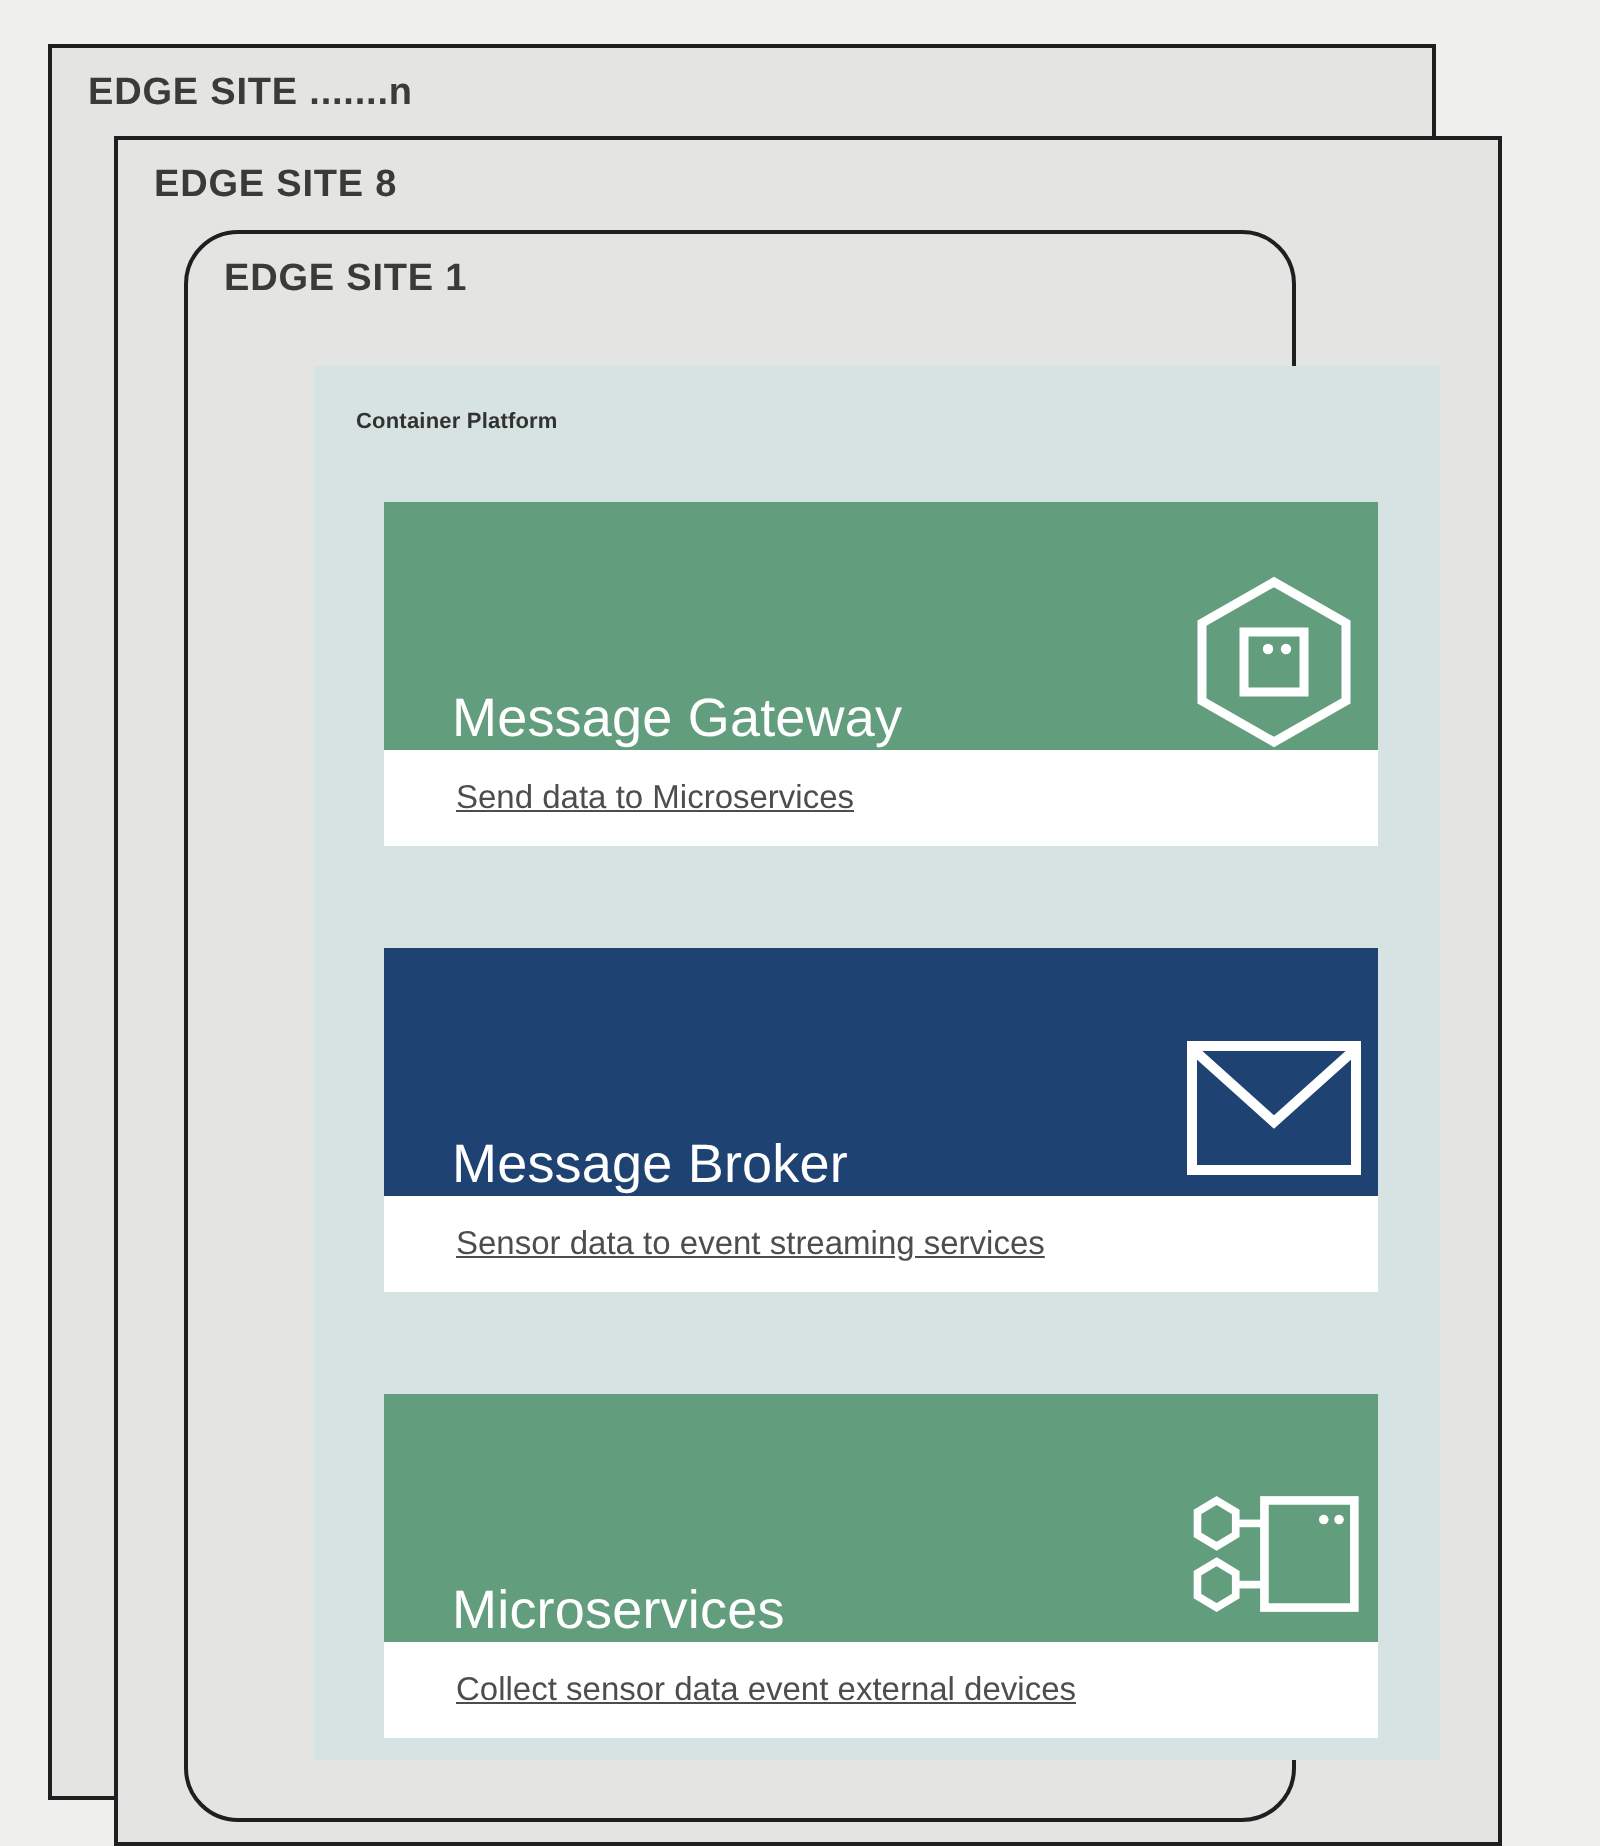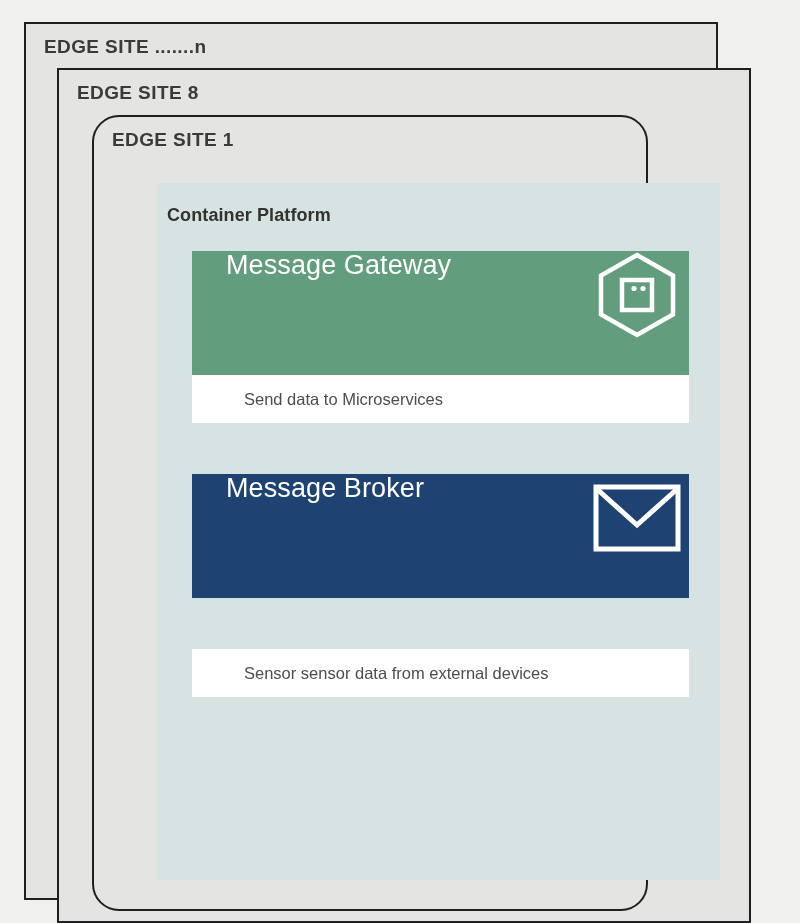--- a/index.html
+++ b/index.html
@@ -63,23 +63,23 @@
     position: absolute;
     left: 63px;        
     top: 66px;         
     width: 563px;
     height: 697px;
     background: #d7e3e3;
     box-sizing: border-box;
   }
   .platform-title {
     position: absolute;
-    left: 10px;
+    left: 21px;
     top: 22px;
-    font-size: 18px;
+    font-size: 11px;
     font-weight: bold;
     letter-spacing: 0.1px;
     color: #32322f;
   }
 
   .card-list {
     position: absolute;
     left: 35px;
     top: 68px;
     width: 497px;
@@ -89,21 +89,21 @@
   .card {
     width: 497px;
     margin-bottom: 51px;
     background: #ffffff;
   }
   .card:last-child { margin-bottom: 0; }
 
   .card-head {
     height: 124px;
     display: flex;
-    align-items: flex-start;
+    align-items: flex-end;
     justify-content: space-between;
     padding: 0 8px 0 34px;
     box-sizing: border-box;
   }
   .card-head.green { background: #629d7d; }
   .card-head.navy  { background: #1e4272; }
 
   .card-title {
     font-size: 27px;
     font-weight: 400;
@@ -119,25 +119,26 @@
     display: flex;
     align-items: center;
     justify-content: center;
   }
   .card-icon svg { display: block; }
 
   .card-foot {
     height: 48px;
     display: flex;
     align-items: center;
-    padding-left: 52px;
+    padding-left: 36px;
     font-size: 16.5px;
     color: #4d4d4d;
     background: #ffffff;
     box-sizing: border-box;
+    text-decoration: underline;
   }
 </style>
 </head>
 <body>
 
 <div class="stack">
 
   <div class="site-panel site-n">
     <div class="site-title">EDGE SITE .......n</div>
   </div>
@@ -172,23 +173,38 @@
         <div class="card">
           <div class="card-head navy">
             <div class="card-title">Message Broker</div>
             <div class="card-icon">
               <svg width="88" height="68" viewBox="0 0 88 68" fill="none">
                 <rect x="3" y="3" width="82" height="62" stroke="#ffffff" stroke-width="5" fill="none"></rect>
                 <path d="M5 6 L44 41 L83 6" stroke="#ffffff" stroke-width="5" fill="none" stroke-linejoin="miter" stroke-linecap="butt"></path>
               </svg>
             </div>
           </div>
+          <div class="card-foot">Sensor data to event streaming services</div>
         </div>
 
         <div class="card">
-          <div class="card-foot">Sensor sensor data from external devices</div>
+          <div class="card-head green">
+            <div class="card-title">Microservices</div>
+            <div class="card-icon">
+              <svg width="92" height="74" viewBox="0 0 92 74" fill="none">
+                <polygon points="16,9 26,15 26,27 16,33 6,27 6,15" stroke="#ffffff" stroke-width="4" fill="none" stroke-linejoin="miter"></polygon>
+                <polygon points="16,41 26,47 26,59 16,65 6,59 6,47" stroke="#ffffff" stroke-width="4" fill="none" stroke-linejoin="miter"></polygon>
+                <line x1="26" y1="21" x2="41" y2="21" stroke="#ffffff" stroke-width="4"></line>
+                <line x1="26" y1="53" x2="41" y2="53" stroke="#ffffff" stroke-width="4"></line>
+                <rect x="41" y="9" width="47" height="56" stroke="#ffffff" stroke-width="4.5" fill="none"></rect>
+                <circle cx="72" cy="19" r="2.5" fill="#ffffff"></circle>
+                <circle cx="80" cy="19" r="2.5" fill="#ffffff"></circle>
+              </svg>
+            </div>
+          </div>
+          <div class="card-foot">Collect sensor data event external devices</div>
         </div>
 
       </div>
     </div>
   </div>
 
 </div>
 
 </body></html>

